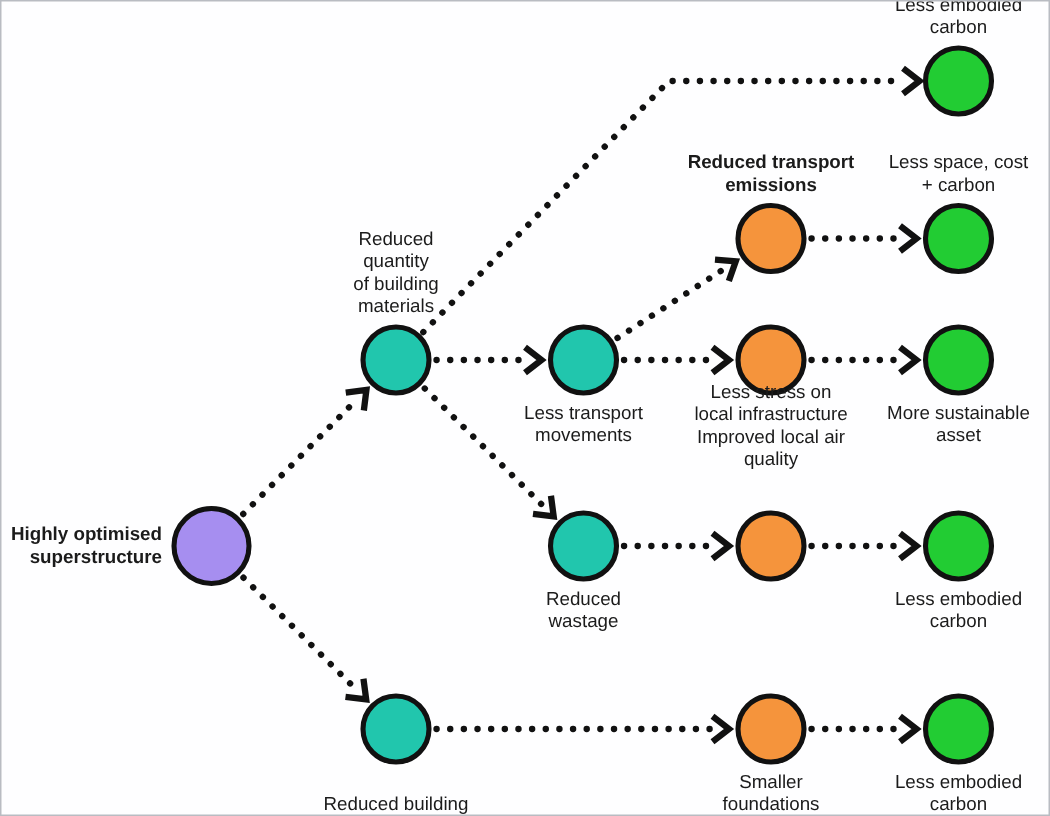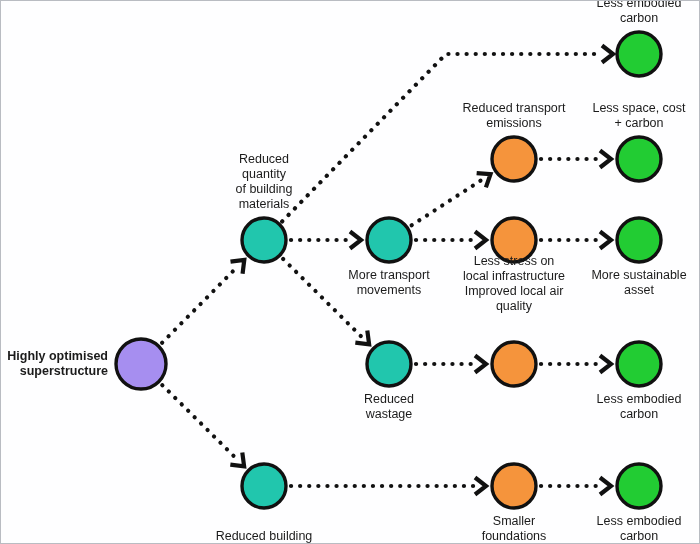--- a/index.html
+++ b/index.html
@@ -165,27 +165,27 @@
         <circle cx="638" cy="485" r="22" fill="#22cc33" stroke="#111111" stroke-width="3.4"></circle>
       </g>
     </svg>
   <div id="labels">
       <div class="node-label bold" style="width: 130px; text-align: right; left: -23px; top: 348px;">Highly optimised
 superstructure</div>
       <div class="node-label" style="width: 170px; left: 178px; top: 151px;">Reduced
 quantity
 of building
 materials</div>
-      <div class="node-label" style="width: 170px; left: 303px; top: 267px;">More transport
+      <div class="node-label" style="width: 170px; left: 303px; top: 267px;">Less transport
 movements</div>
       <div class="node-label" style="width: 170px; left: 303px; top: 391px;">Reduced
 wastage</div>
       <div class="node-label" style="width: 170px; left: 178px; top: 528px;">Reduced building
 weight</div>
-      <div class="node-label" style="width: 170px; left: 428px; top: 100px;">Reduced transport
+      <div class="node-label" style="width: 170px; left: 428px; top: 100px; font-weight: bold;">Reduced transport
 emissions</div>
       <div class="node-label" style="width: 170px; left: 428px; top: 253px;">Less stress on
 local infrastructure
 Improved local air
 quality</div>
       <div class="node-label" style="width: 170px; left: 428px; top: 513px;">Smaller
 foundations</div>
       <div class="node-label" style="width: 170px; left: 553px; top: -5px;">Less embodied
 carbon</div>
       <div class="node-label" style="width: 170px; left: 553px; top: 100px;">Less space, cost

